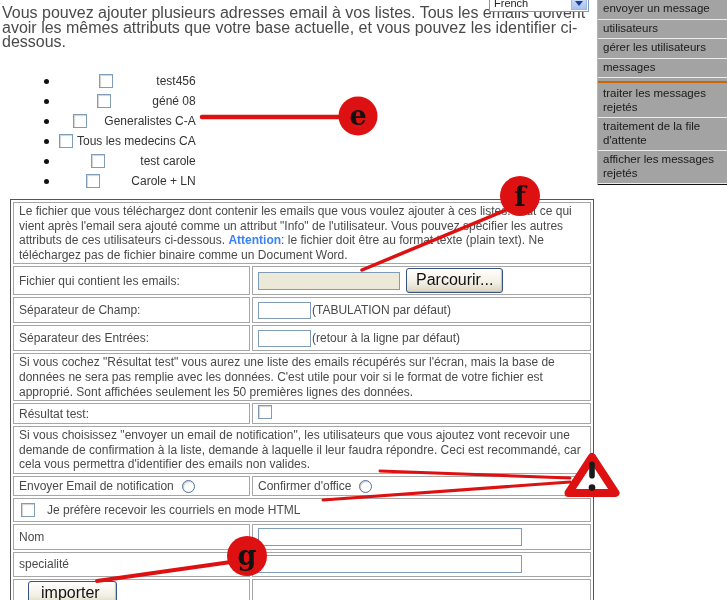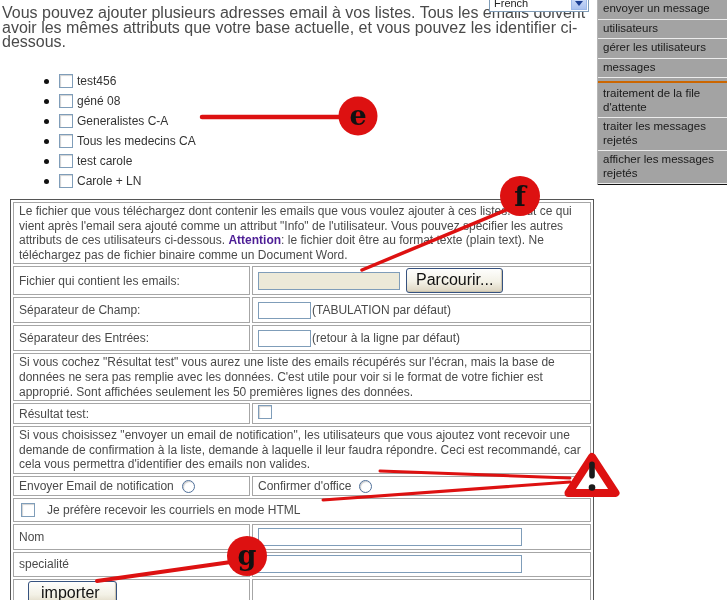--- a/index.html
+++ b/index.html
@@ -18,21 +18,21 @@
     display:flex; align-items:flex-end; justify-content:center; padding-bottom:3px; box-sizing:border-box;}
   .tri { width:0; height:0; border-left:4px solid transparent; border-right:4px solid transparent;
     border-top:5px solid #1c3f94; }
 
   
   .intro { position:absolute; left:2px; top:6px; width:593px; font-size:16px; line-height:14.5px; }
   .select-label { position:absolute; left:48px; top:54px; font-size:12px; }
 
   
   .lists { position:absolute; left:44px; top:71px; list-style:none; }
-  .lists li { height:20px; display:flex; align-items:center; }
+  .lists li { height:20px; display:flex; align-items:center;justify-content:space-between; }
   .bullet { width:5px; height:5px; background:#111; border-radius:50%; margin-right:10px; flex:0 0 auto;}
   .cbx { display:inline-block; width:12px; height:12px; border:1px solid #7f9db9; background:#fff;
     box-shadow: inset 1px 1px 1px rgba(0,0,0,.18); flex:0 0 auto; }
   .lists .cbx { margin-right:4px; }
   .lists .lbl { font-size:12px; color:#333; }
 
   
   .sidebar { position:absolute; left:597px; top:0; width:130px; box-sizing:border-box;
     border-left:1px solid #b5b5b5; font-size:11.5px; color:#1a1a1a; background:#a3a3a3; }
   .side-item { padding:2px 2px 3px 5px; line-height:13.5px; border-bottom:1px solid #ececec; cursor:pointer; }
@@ -59,21 +59,21 @@
   .browse-btn { margin-left:6px; }
   .import-btn { margin-left:9px; padding:2px 16px 3px 12px; }
   .sep-input { width:53px; height:17px; border:1px solid #7f9db9; box-sizing:border-box; vertical-align:middle;}
   .attr-input { width:264px; height:18px; border:1px solid #7f9db9; box-sizing:border-box; vertical-align:middle;}
   .hint { margin-left:1px; }
   .radio { display:inline-block; width:11px; height:11px; border-radius:50%; border:1px solid #51719a;
     background:#fff; margin-left:8px; vertical-align:middle;
     box-shadow: inset 1px 1px 1px rgba(0,0,0,.2); }
   .html-lbl { margin-left:12px; }
   .r9 .cbx { margin-left:2px; vertical-align:middle; }
-  b { color:#4c1d95; }
+  b { color:#3b82f6; }
 
   
   .overlay { position:absolute; left:0; top:0; z-index:40; pointer-events:none; }
   .rl { stroke:#dd1111; stroke-linecap:round; fill:none; }
   .ann-circle { fill:#dd1111; }
   .ann-letter { font-family:"DejaVu Serif", serif; font-weight:bold; font-size:27px; fill:#111; }
 </style>
 </head>
 <body>
 
@@ -120,22 +120,22 @@
       <span class="lbl">Carole + LN</span>
     </li>
   </ul>
 
   <div class="sidebar">
     <div class="side-item">envoyer un message</div>
     <div class="side-item">utilisateurs</div>
     <div class="side-item">gérer les utilisateurs</div>
     <div class="side-item">messages</div>
     <div class="side-sep-orange"></div>
+    <div class="side-item">traiter les messages rejetés</div>
     <div class="side-item">traitement de la file d'attente</div>
-    <div class="side-item">traiter les messages rejetés</div>
     <div class="side-item">afficher les messages rejetés</div>
     <div class="side-bottom"></div>
   </div>
 
   <table class="form-table">
     <colgroup>
         <col style="width:237px">
         <col>
       </colgroup>
     <tbody>

